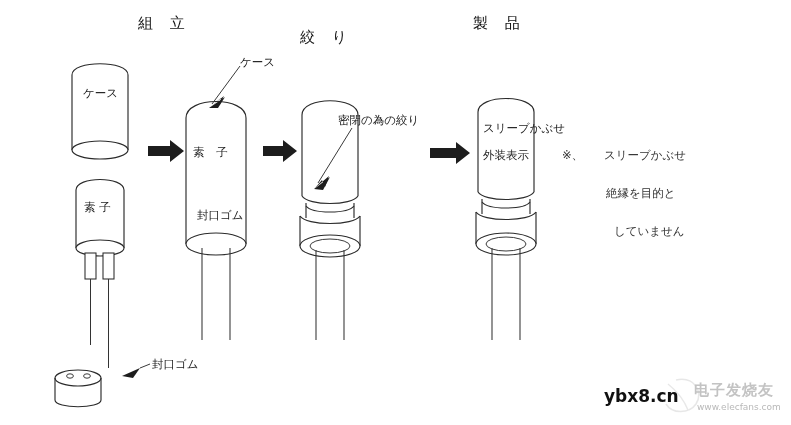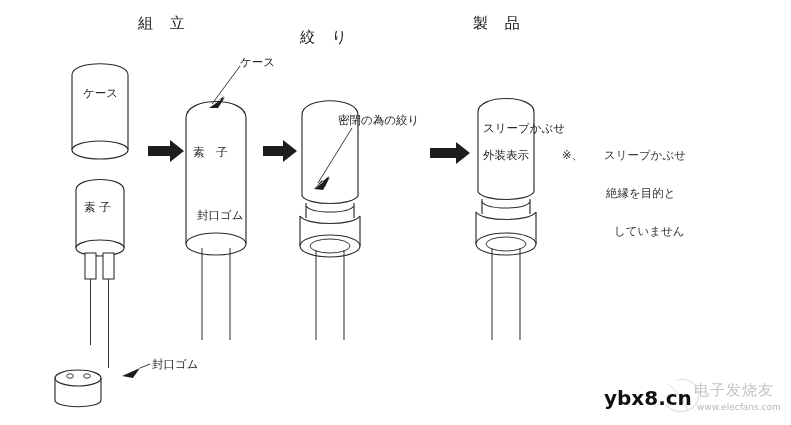--- a/index.html
+++ b/index.html
@@ -16,21 +16,21 @@
   .lbl{
     position:absolute;font-size:11.5px;color:#222;white-space:nowrap;
     font-family:"DejaVu Sans",sans-serif;
   }
   .lbl.sp{letter-spacing:4px;}
   .note-line{
     position:absolute;font-size:11.5px;color:#333;white-space:nowrap;
     font-family:"DejaVu Sans",sans-serif;
   }
   .wm-main{
-    position:absolute;font-size:20px;font-weight:bold;color:#111;
+    position:absolute;font-size:17px;font-weight:bold;color:#111;
     font-family:"DejaVu Sans",sans-serif;letter-spacing:0px;
   }
   .wm-sub{
     position:absolute;font-size:9px;color:#b9b9b9;white-space:nowrap;
     font-family:"DejaVu Sans",sans-serif;
   }
   .wm-cn{
     position:absolute;font-size:15px;color:#c3c3c3;white-space:nowrap;
     font-family:"DejaVu Sans",sans-serif;letter-spacing:1px;
   }
@@ -166,16 +166,16 @@
   <div class="lbl" style="left:483px;top:101px;margin-top:20px;">スリーブかぶせ</div>
 
   <div class="lbl" style="left:483px;top:148px;">外装表示</div>
 
   <div class="note-line" style="left:562px;top:148px;">※、</div>
   <div class="note-line" style="left:604px;top:148px;">スリーブかぶせ</div>
   <div class="note-line" style="left:606px;top:186px;">絶縁を目的と</div>
   <div class="note-line" style="left:614px;top:224px;font-family:Liberation Serif, serif;">していません</div>
 
   <div class="wm-main" style="left:604px;top:386px;">ybx8.cn</div>
-  <div class="wm-cn" style="left:694px;top:381px;">电子发烧友</div>
+  <div class="wm-cn" style="left:694px;top:381px;font-weight:bold;">电子发烧友</div>
   <div class="wm-sub" style="left:697px;top:402px;">www.elecfans.com</div>
 
 </div>
 
 </body></html>

